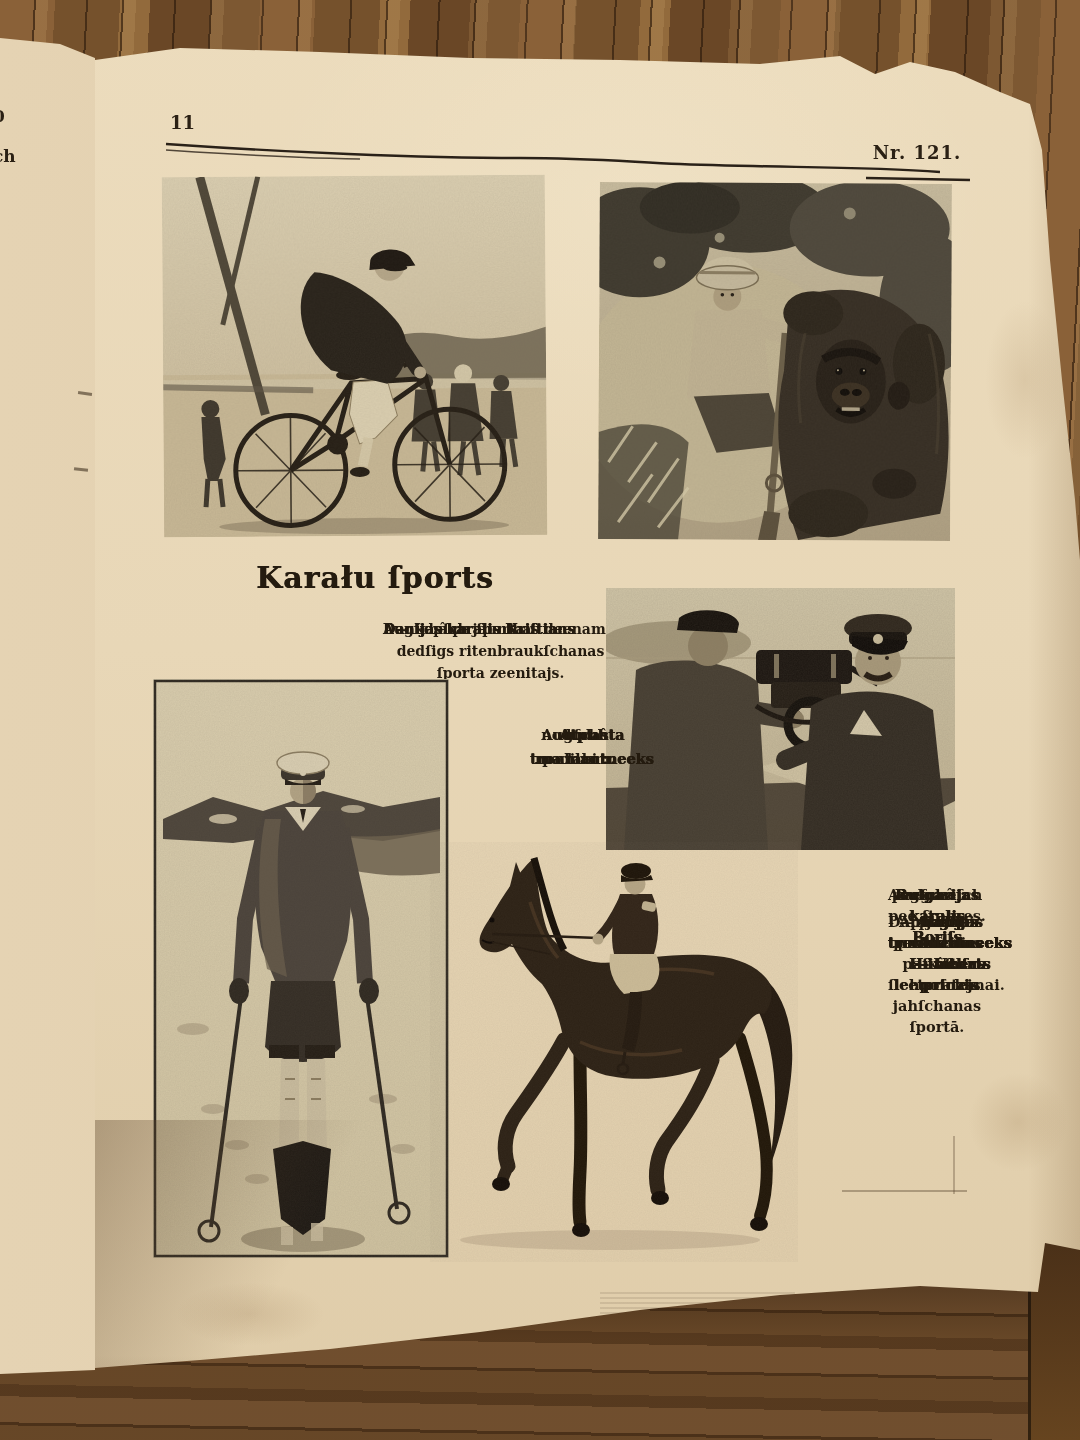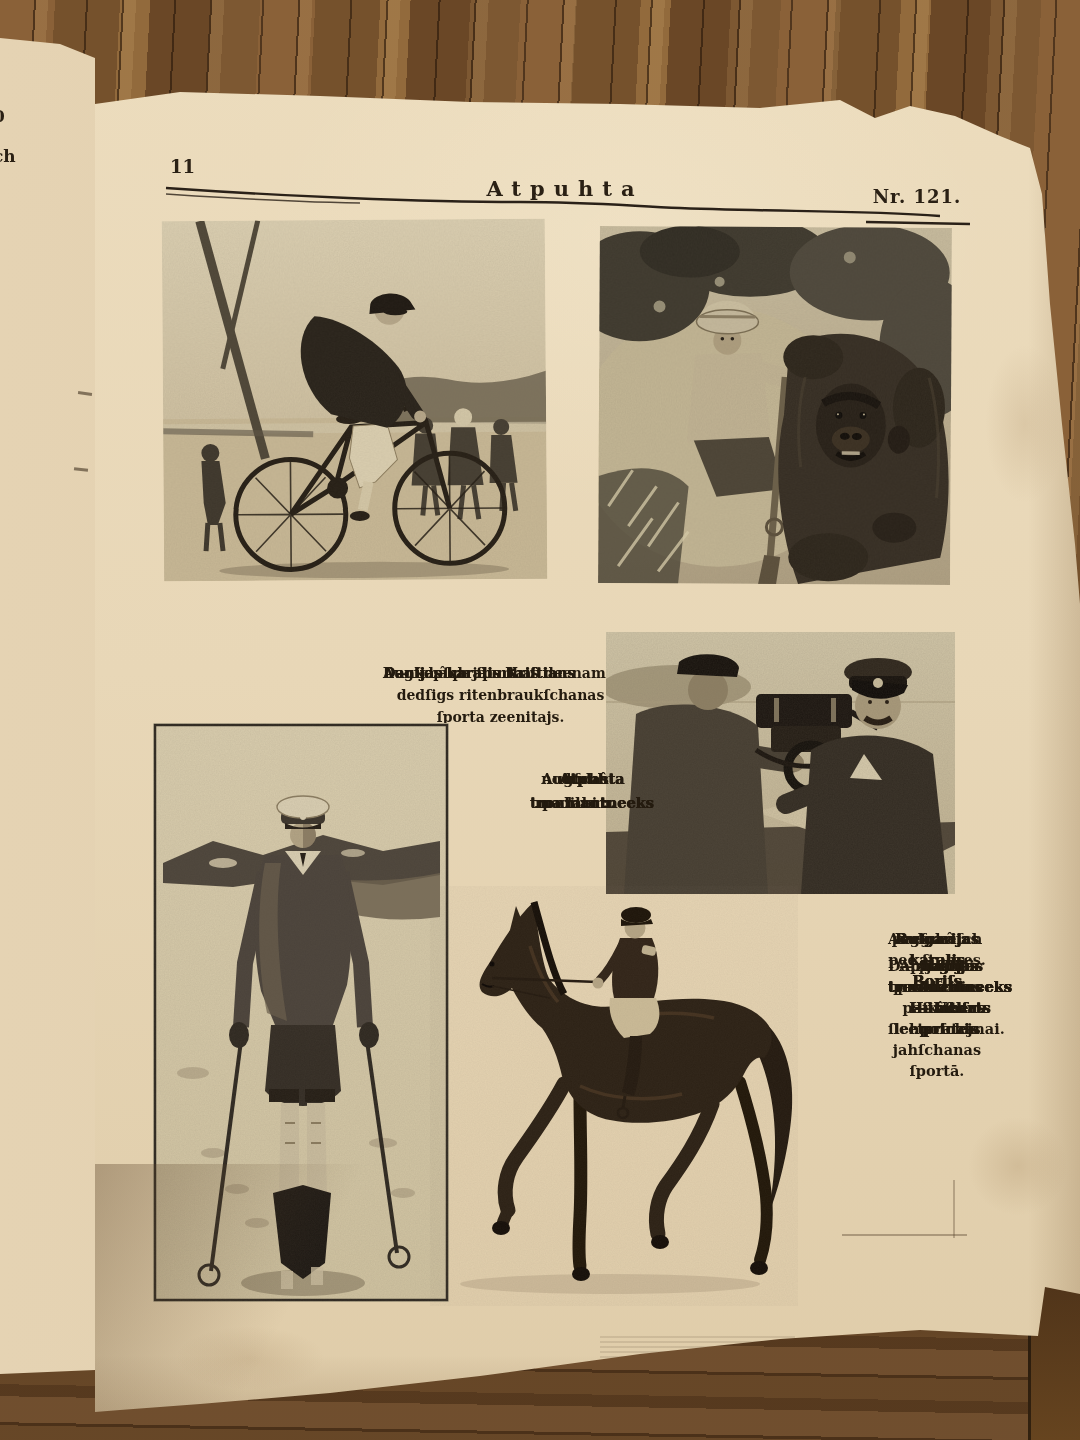--- a/index.html
+++ b/index.html
@@ -47,21 +47,21 @@
       1080px 560px,1080px 1250px,1045px 1243px,1038px 1292px,920px 1286px,
       780px 1295px,640px 1310px,480px 1332px,330px 1349px,200px 1360px,
       120px 1366px,95px 1368px);
     background:
       linear-gradient(180deg, rgba(120,95,60,.25) 0 6px, rgba(120,95,60,0) 28px),
       radial-gradient(560px 420px at 58% 14%, rgba(255,248,228,.20), transparent 65%),
       linear-gradient(90deg, rgba(110,82,50,.32) 0px, rgba(110,82,50,.10) 34px, rgba(110,82,50,0) 82px),
       linear-gradient(270deg, rgba(130,100,62,.25) 0px, rgba(130,100,62,0) 52px),
       linear-gradient(0deg, rgba(115,88,56,.32) 0px, rgba(115,88,56,0) 85px),
       linear-gradient(180deg,#ecdcbd 0%,var(--paper,#e8d7b7) 45%,#dfcca9 100%);
-    filter:drop-shadow(2px 5px 7px rgba(20,10,2,.45));margin-top:44px;}
+    filter:drop-shadow(2px 5px 7px rgba(20,10,2,.45));}
 
   .page-main *{position:absolute;}
   .pageno{left:170px;top:112px;font-size:18px;font-weight:700;color:var(--ink,#2a2014);}
   .masthead{left:410px;top:132px;width:310px;text-align:center;font-size:21px;
     font-weight:700;letter-spacing:9px;color:var(--ink,#2a2014);}
   .issue{left:862px;top:142px;width:110px;text-align:center;font-size:18px;
     font-weight:700;letter-spacing:1px;color:var(--ink,#2a2014);}
   .header-rule{left:160px;top:128px;width:815px;height:56px;}
 
   .title{left:140px;top:560px;width:470px;text-align:center;font-size:30px;
@@ -111,21 +111,20 @@
     <span class="frag" style="top:106px">0</span>
     <span class="frag" style="top:146px">ch</span>
 
     <span class="notch" style="left:78px;top:392px;transform:rotate(8deg)"></span>
     <span class="notch" style="left:74px;top:468px;transform:rotate(6deg)"></span>
   </div>
 
   <div class="page-main">
 
     <div class="pageno">11</div>
-    <div class="masthead">Atpuhta</div>
     <div class="issue">Nr. 121.</div>
     <svg class="header-rule" viewBox="0 0 815 56">
       <path d="M6,16 C120,24 260,30 360,30 C430,30 470,34 520,36 C620,40 700,38 780,44" fill="none" stroke="#2a2118" stroke-width="2.4"></path>
       <path d="M6,22 C80,27 140,30 200,31" fill="none" stroke="#2a2118" stroke-width="1.5" opacity=".8"></path>
       <path d="M706,50 L810,52" fill="none" stroke="#2a2118" stroke-width="2.6"></path>
     </svg>
 
     <div class="photo photo-cyclist">
       <svg viewBox="0 0 383 360" preserveAspectRatio="none" aria-label="king riding a bicycle among onlookers">
         <defs>
@@ -249,20 +248,21 @@
           <path d="M238,226 q14,10 28,0" stroke="#0e0a06" stroke-width="5" fill="none"></path>
           <rect x="243" y="224" width="18" height="3.5" fill="#c9bc9e" opacity=".85"></rect>
           <ellipse cx="300" cy="212" rx="11" ry="14" fill="#1f1811"></ellipse>
           <ellipse cx="296" cy="300" rx="22" ry="15" fill="#241d15"></ellipse>
           <path d="M206,150 q-10,40 -4,90 M330,150 q14,50 8,120" stroke="#4a4030" stroke-width="3" fill="none" opacity=".5"></path>
         </g>
         <rect width="352" height="357" filter="url(#g2)"></rect>
       </svg>
     </div>
 
+    <div class="title">Karału ſports</div>
 
     <p class="cap cap-denmark">
         <span>Augſchâ pa ſporta : </span>
         <b>Danijas karalis Kriſtians</b>
         <span> — kopſch jaunibas deenam dedſigs ritenbraukſchanas ſporta zeenitajs.</span>
       </p>
 
     <div class="photo photo-motorboat">
       <svg viewBox="0 0 349 262" preserveAspectRatio="none" aria-label="two men at the engine of a motorboat">
         <defs>

